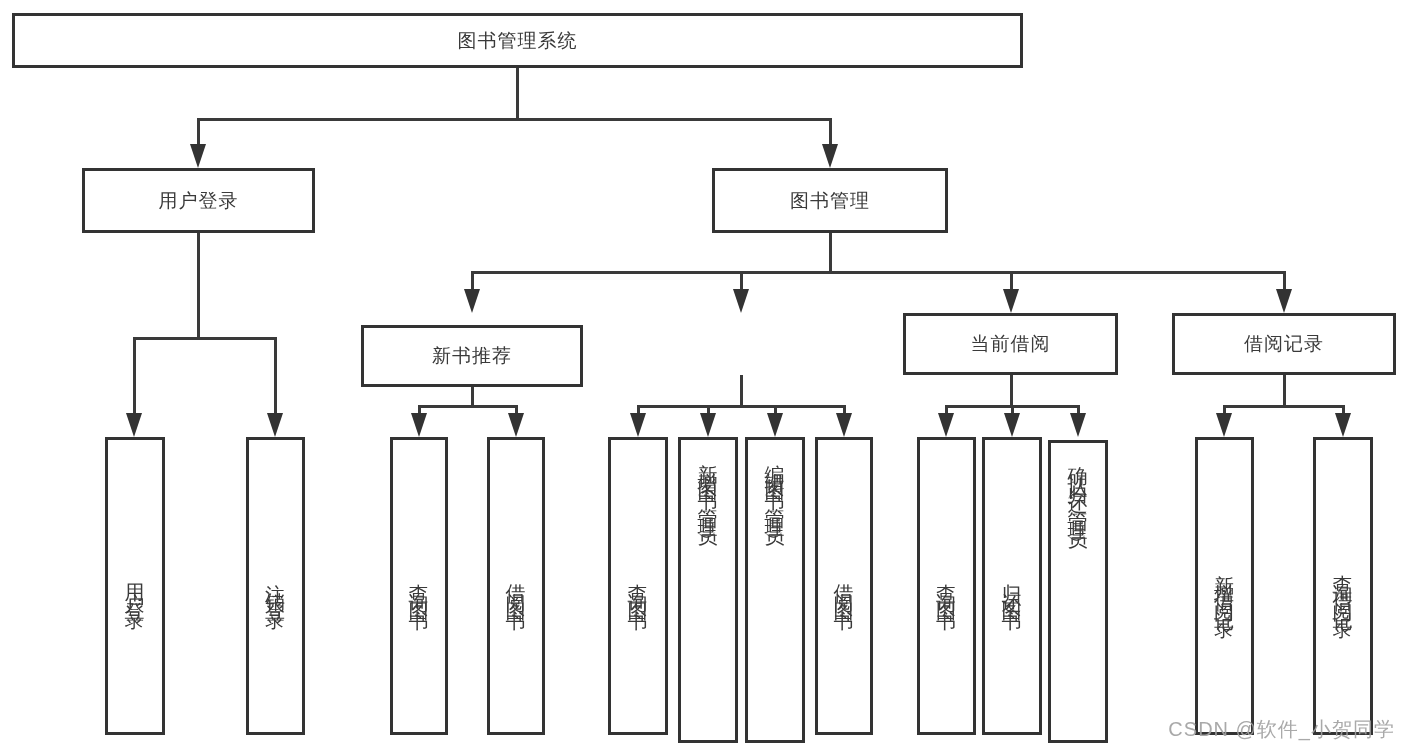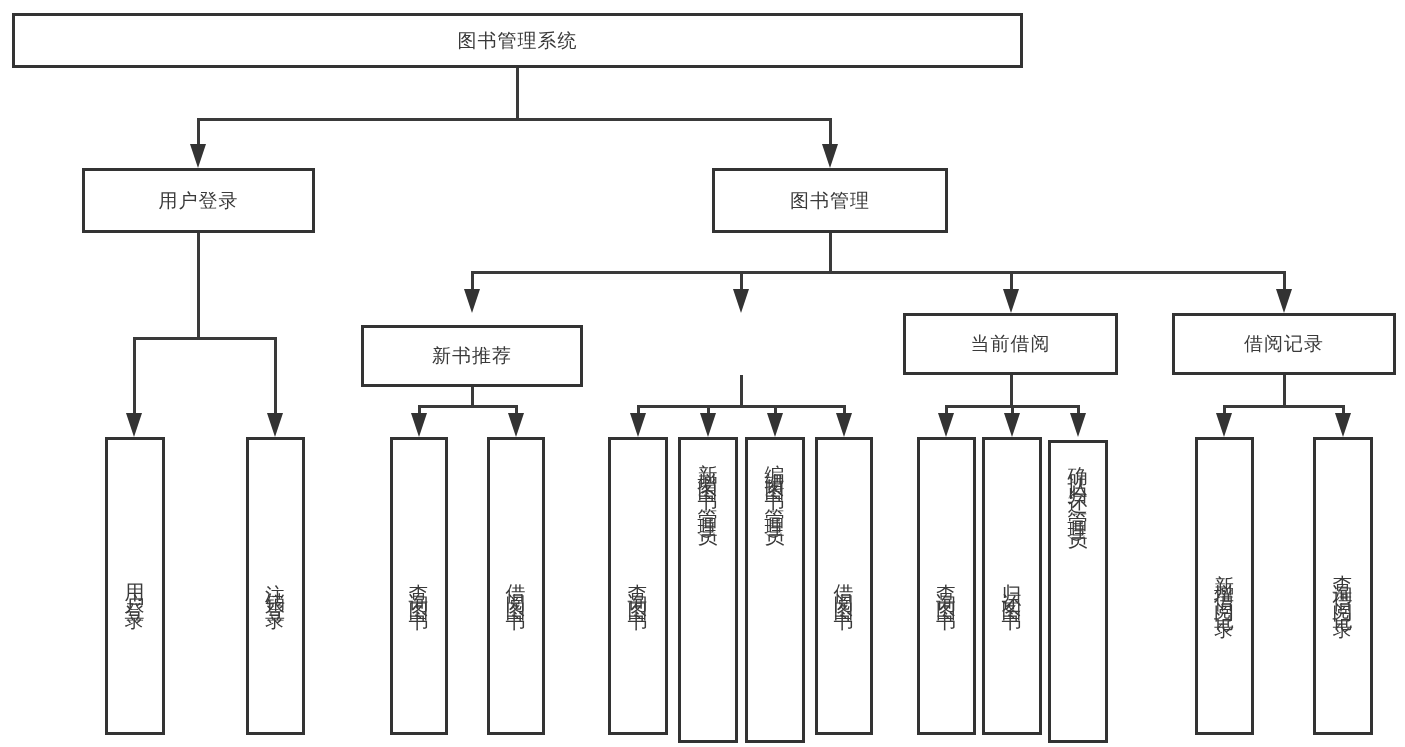--- a/index.html
+++ b/index.html
@@ -151,14 +151,15 @@
     <span>确认归还（管理员）</span>
   </div>
 
   <div class="box v" style="left:1195px;top:437px;width:59px;height:298px">
     <span>新增借阅记录</span>
   </div>
   <div class="box v" style="left:1313px;top:437px;width:60px;height:298px">
     <span>查询借阅记录</span>
   </div>
 
+  <div class="watermark">CSDN @软件_小贺同学</div>
 
 </div>
 
 </body></html>

